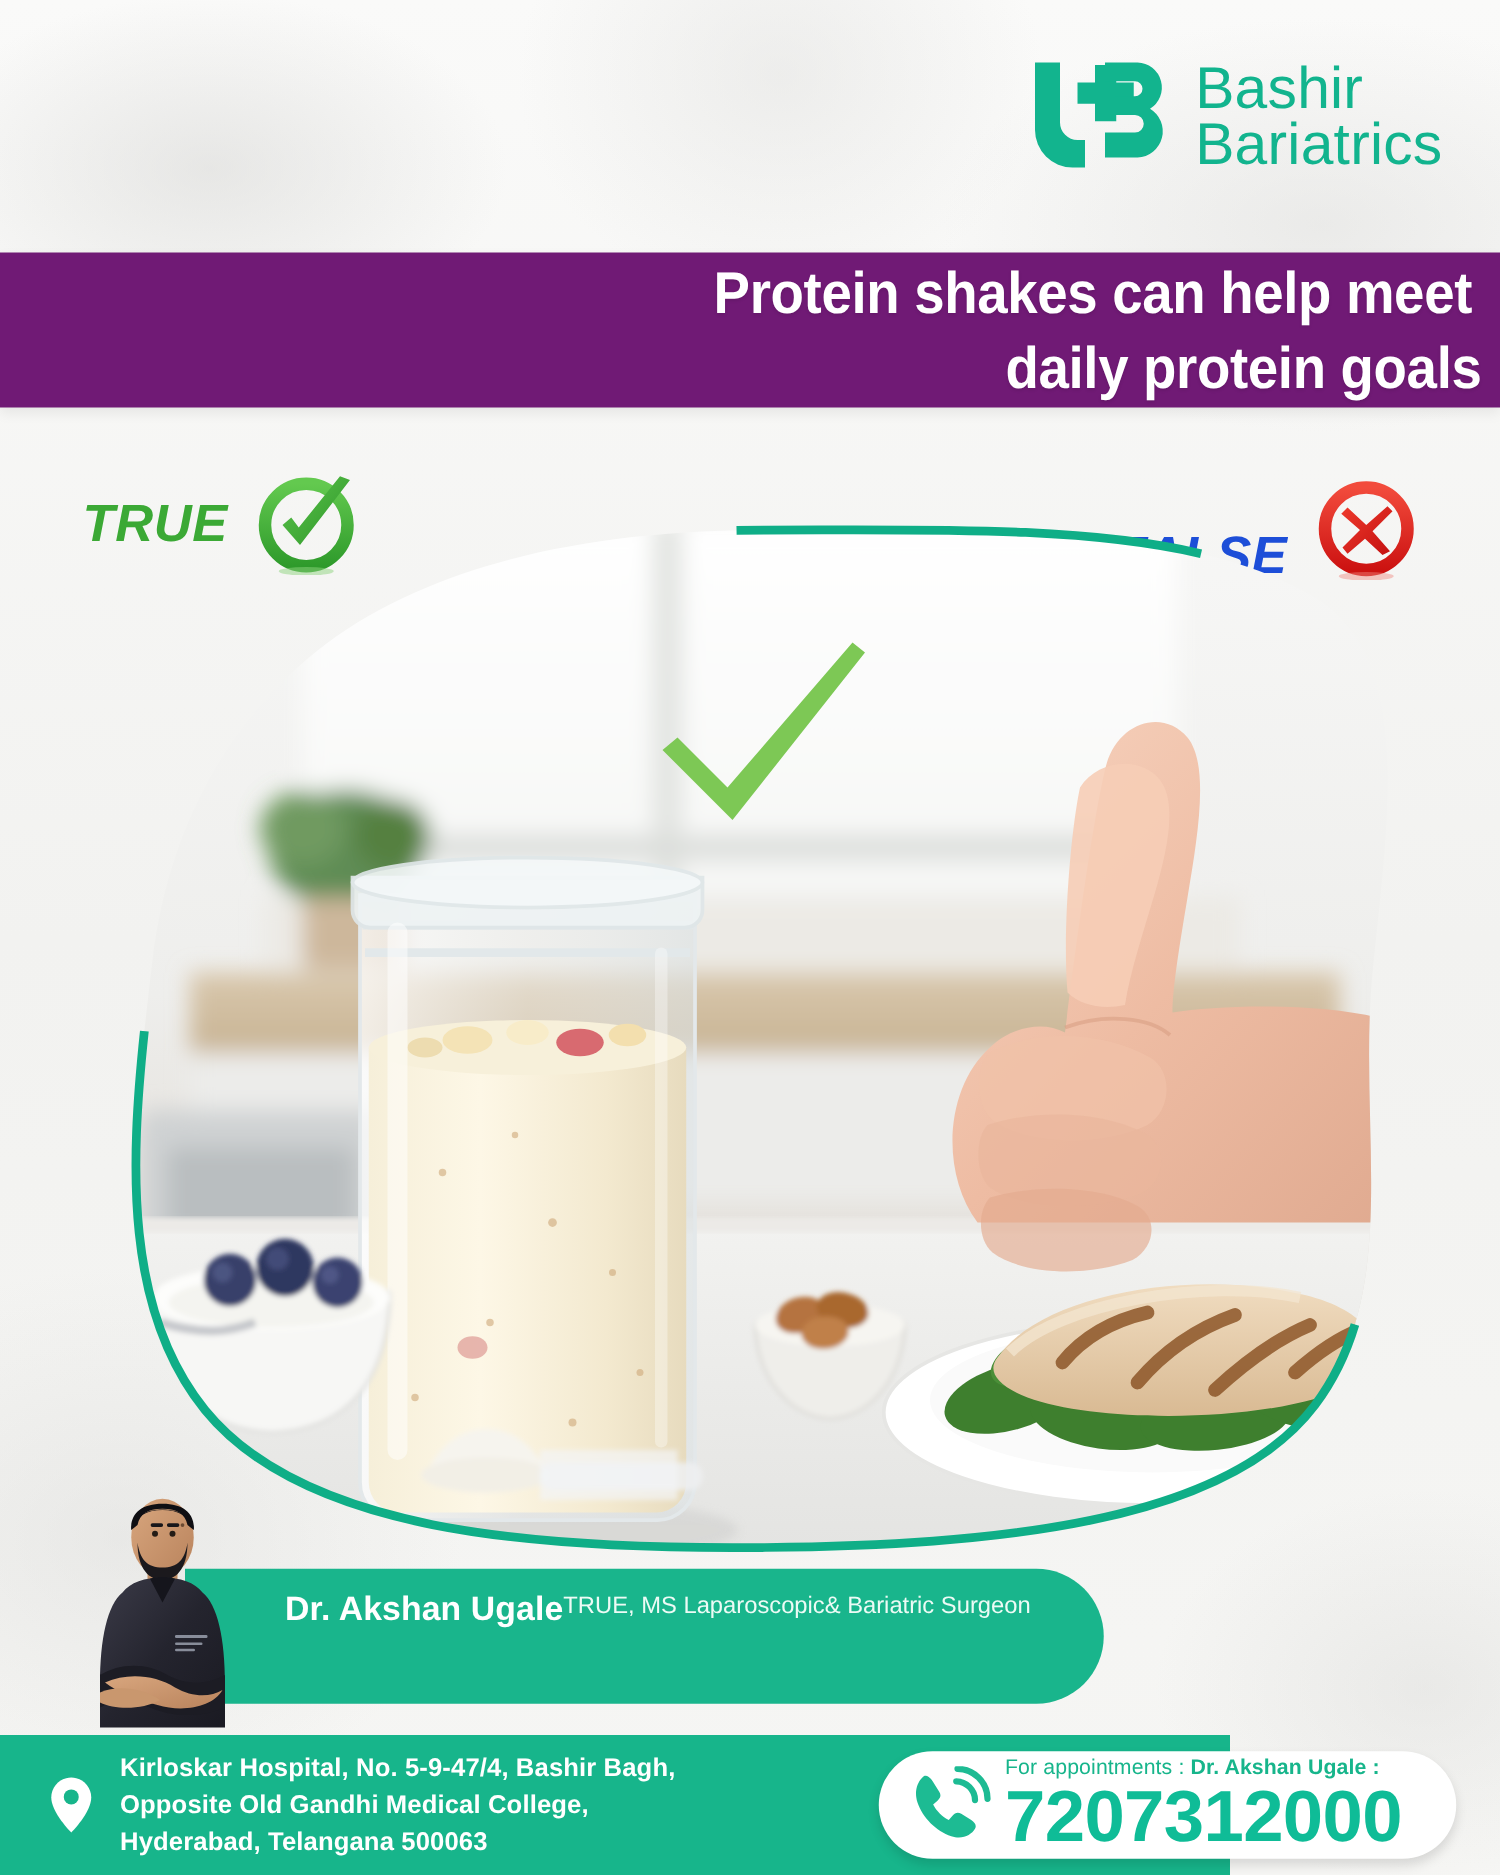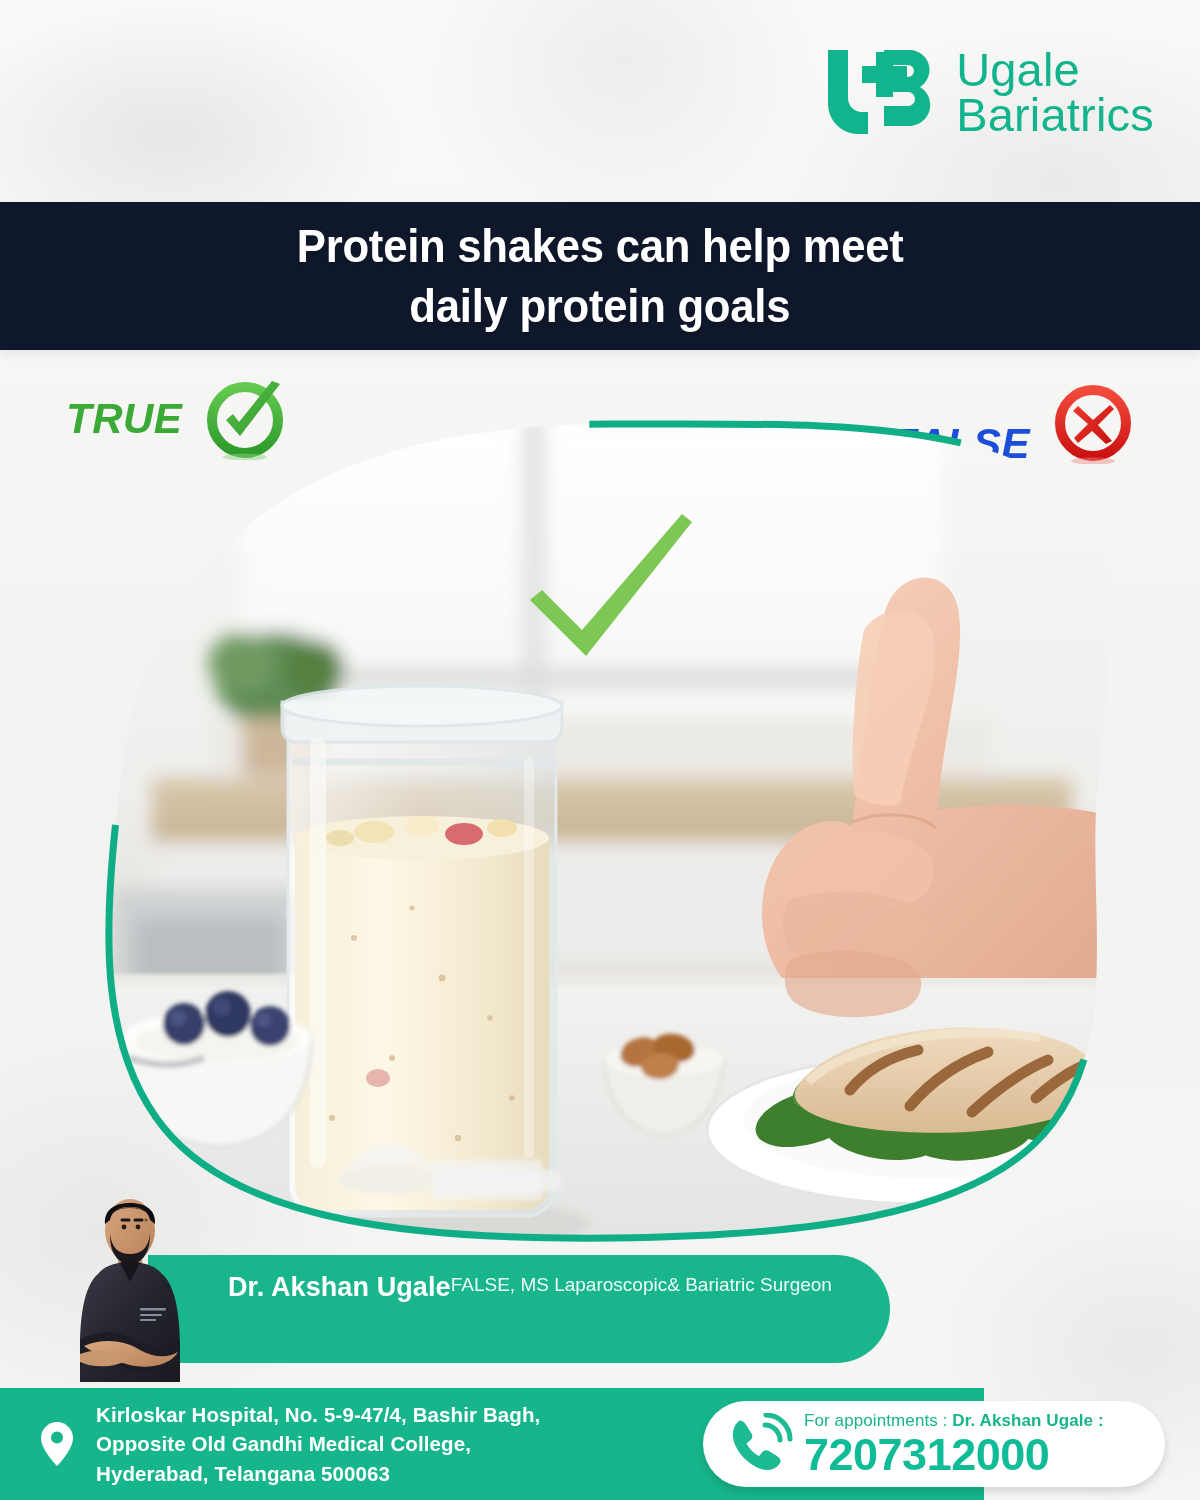--- a/index.html
+++ b/index.html
@@ -24,23 +24,23 @@
   }
 
   
   .logo{ position:absolute; top:44px; right:46px; display:flex; align-items:center; gap:16px; }
   .logo-mark{ width:118px; height:96px; flex:none; }
   .logo-words{ display:flex; flex-direction:column; line-height:.96; }
   .logo-words span{ font-size:47px; color:#12B48E; letter-spacing:.2px; }
 
   
   .banner{
-    position:absolute; left:0; top:202px; width:1200px; height:148px;
-    background:#0f172a; display:flex; flex-direction:column;
-    align-items:center; justify-content:center;
+    position:absolute; left:0; top:202px; width:1200px; height:124px;
+    background:#701a75; display:flex; flex-direction:column;
+    align-items:flex-end; justify-content:center;
     box-shadow:0 4px 10px rgba(0,0,0,.07);
   }
   .banner-line{
     color:#fff; font-size:47px; font-weight:bold;
     letter-spacing:-.3px; line-height:1.28;
     text-shadow:0 2px 3px rgba(0,0,0,.10);
     transform:scaleX(.93); transform-origin:center;
   }
 
   
@@ -85,35 +85,35 @@
   .phone-pill{
     position:absolute; left:703px; top:1401px;
     width:462px; height:86px; background:#fff; border-radius:45px;
     display:flex; align-items:center; gap:9px; padding-left:22px;
     box-shadow:0 5px 9px rgba(0,0,0,.13);
   }
   .phone-icon{ width:70px; height:62px; flex:none; }
   .phone-text{ display:flex; flex-direction:column; line-height:1; }
   .phone-label{ color:#17B58B; font-size:17px; letter-spacing:.1px; margin-bottom:3px; }
   .phone-label b{ font-weight:bold; }
-  .phone-number{ color:#0FBC97; font-size:45px; font-weight:bold; letter-spacing:-.5px; }
+  .phone-number{ color:#0FBC97; font-size:58px; font-weight:bold; letter-spacing:-.5px;text-align:center; }
 </style>
 </head>
 <body>
 
 <div class="texture"></div>
 
 <div class="logo">
   <svg class="logo-mark" viewBox="0 0 118 96">
     <path d="M6 6 h20 v48 a14 14 0 0 0 14 14 h6 v22 h-10 A30 30 0 0 1 6 60 Z" fill="#12B48E"></path>
     <path d="M40 22 h14 V8 h17 v14 h14 v17 h-14 v14 H54 V39 H40 Z" fill="#12B48E"></path>
     <path d="M62 6 h26 a20 20 0 0 1 10 37 a21 21 0 0 1 -10 39 H62 V62 h24 a7 7 0 0 0 0-14 H70 V33 h16 a6 6 0 0 0 0-12 H62 Z" fill="#12B48E"></path>
   </svg>
   <div class="logo-words">
-    <span>Ugale</span>
+    <span>Bashir</span>
     <span>Bariatrics</span>
   </div>
 </div>
 
 <div class="banner">
   <div class="banner-line">Protein shakes can help meet</div>
   <div class="banner-line">daily protein goals</div>
 </div>
 
 <div class="verdict true">
@@ -371,21 +371,21 @@
              C 888 802, 700 818, 520 820
              C 330 822, 150 806, 72 710
              C -4 616, 16 470, 30 350
              C 46 216, 120 108, 240 56
              C 320 20, 420 6, 520 6 Z" fill="none" stroke="#0FAE87" stroke-width="7" stroke-dasharray="1330 700" stroke-dashoffset="-1050"></path>
   </svg>
 </div>
 
 <div class="doc-card">
   <div class="doc-name">Dr. Akshan Ugale</div>
-  <div class="doc-cred">FALSE, MS Laparoscopic</div>
+  <div class="doc-cred">TRUE, MS Laparoscopic</div>
   <div class="doc-cred">&amp; Bariatric Surgeon</div>
 </div>
 
 <svg class="doc-photo" viewBox="0 0 144 204">
   <defs>
     <linearGradient id="scrub" x1="0" y1="0" x2="1" y2="1">
       <stop offset="0" stop-color="#3b3b48"></stop>
         <stop offset="0.5" stop-color="#24242e"></stop>
         <stop offset="1" stop-color="#1a1a22"></stop>
     </linearGradient>

